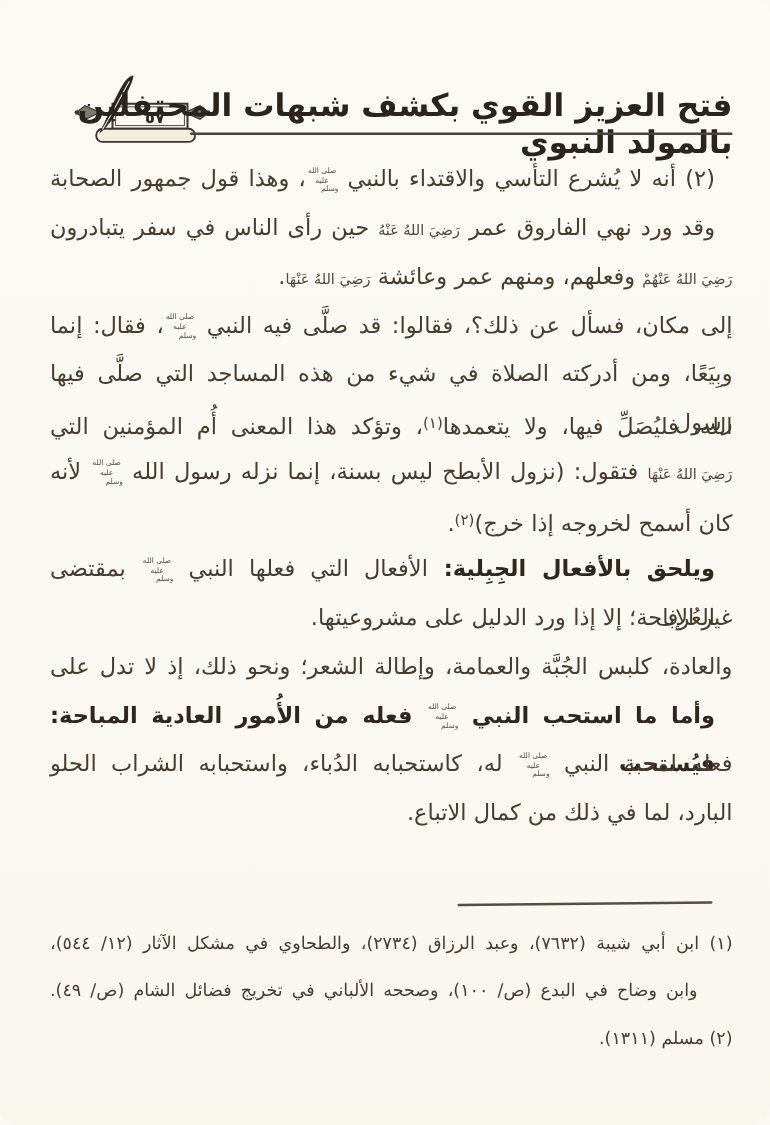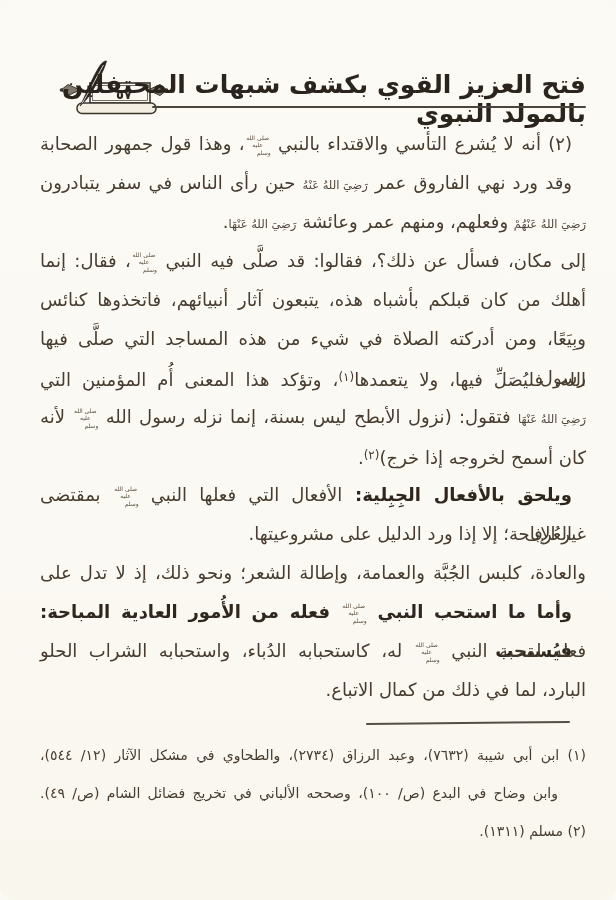--- a/index.html
+++ b/index.html
@@ -104,21 +104,20 @@
 
   <div class="title">فتح العزيز القوي بكشف شبهات المحتفلين بالمولد النبوي</div>
 
   <div class="header-rule"></div>
 
   <div class="body-block" id="body-lines">
       <div class="bl first"><span class="t">(٢) أنه لا يُشرع التأسي والاقتداء بالنبي </span><span class="hn-saw">صلى الله عليه وسلم</span><span class="t">، وهذا قول جمهور الصحابة</span></div>
       <div class="bl first"><span class="t">وقد ورد نهي الفاروق عمر </span><span class="hn-ra">رَضِيَ اللهُ عَنْهُ</span><span class="t"> حين رأى الناس في سفر يتبادرون</span></div>
       <div class="bl lastline"><span class="hn-ra">رَضِيَ اللهُ عَنْهُمْ</span><span class="t"> وفعلهم، ومنهم عمر وعائشة </span><span class="hn-ra">رَضِيَ اللهُ عَنْهَا</span><span class="t">.</span></div>
       <div class="bl"><span class="t">إلى مكان، فسأل عن ذلك؟، فقالوا: قد صلَّى فيه النبي </span><span class="hn-saw">صلى الله عليه وسلم</span><span class="t">، فقال: إنما</span></div>
-      <div class="bl"><span class="t">أهلك من كان قبلكم بأشباه هذه، يتبعون آثار أنبيائهم، فاتخذوها كنائس</span></div>
       <div class="bl"><span class="t">وبِيَعًا، ومن أدركته الصلاة في شيء من هذه المساجد التي صلَّى فيها رسول</span></div>
       <div class="bl"><span class="t">الله، فليُصَلِّ فيها، ولا يتعمدها</span><span class="fnref">(١)</span><span class="t">، وتؤكد هذا المعنى أُم المؤمنين التي</span></div>
       <div class="bl"><span class="hn-ra">رَضِيَ اللهُ عَنْهَا</span><span class="t"> فتقول: (نزول الأبطح ليس بسنة، إنما نزله رسول الله </span><span class="hn-saw">صلى الله عليه وسلم</span><span class="t"> لأنه</span></div>
       <div class="bl lastline"><span class="t">كان أسمح لخروجه إذا خرج)</span><span class="fnref">(٢)</span><span class="t">.</span></div>
       <div class="bl first"><span class="t bold">ويلحق بالأفعال الجِبِلية: </span><span class="t">الأفعال التي فعلها النبي </span><span class="hn-saw">صلى الله عليه وسلم</span><span class="t"> بمقتضى العُرف</span></div>
       <div class="bl lastline"><span class="t">غير الإباحة؛ إلا إذا ورد الدليل على مشروعيتها.</span></div>
       <div class="bl"><span class="t">والعادة، كلبس الجُبَّة والعمامة، وإطالة الشعر؛ ونحو ذلك، إذ لا تدل على</span></div>
       <div class="bl first"><span class="t bold">وأما ما استحب النبي </span><span class="hn-saw">صلى الله عليه وسلم</span><span class="t bold"> فعله من الأُمور العادية المباحة: فيُستحب</span></div>
       <div class="bl"><span class="t">فعله لمحبة النبي </span><span class="hn-saw">صلى الله عليه وسلم</span><span class="t"> له، كاستحبابه الدُباء، واستحبابه الشراب الحلو</span></div>
       <div class="bl lastline"><span class="t">البارد، لما في ذلك من كمال الاتباع.</span></div>

